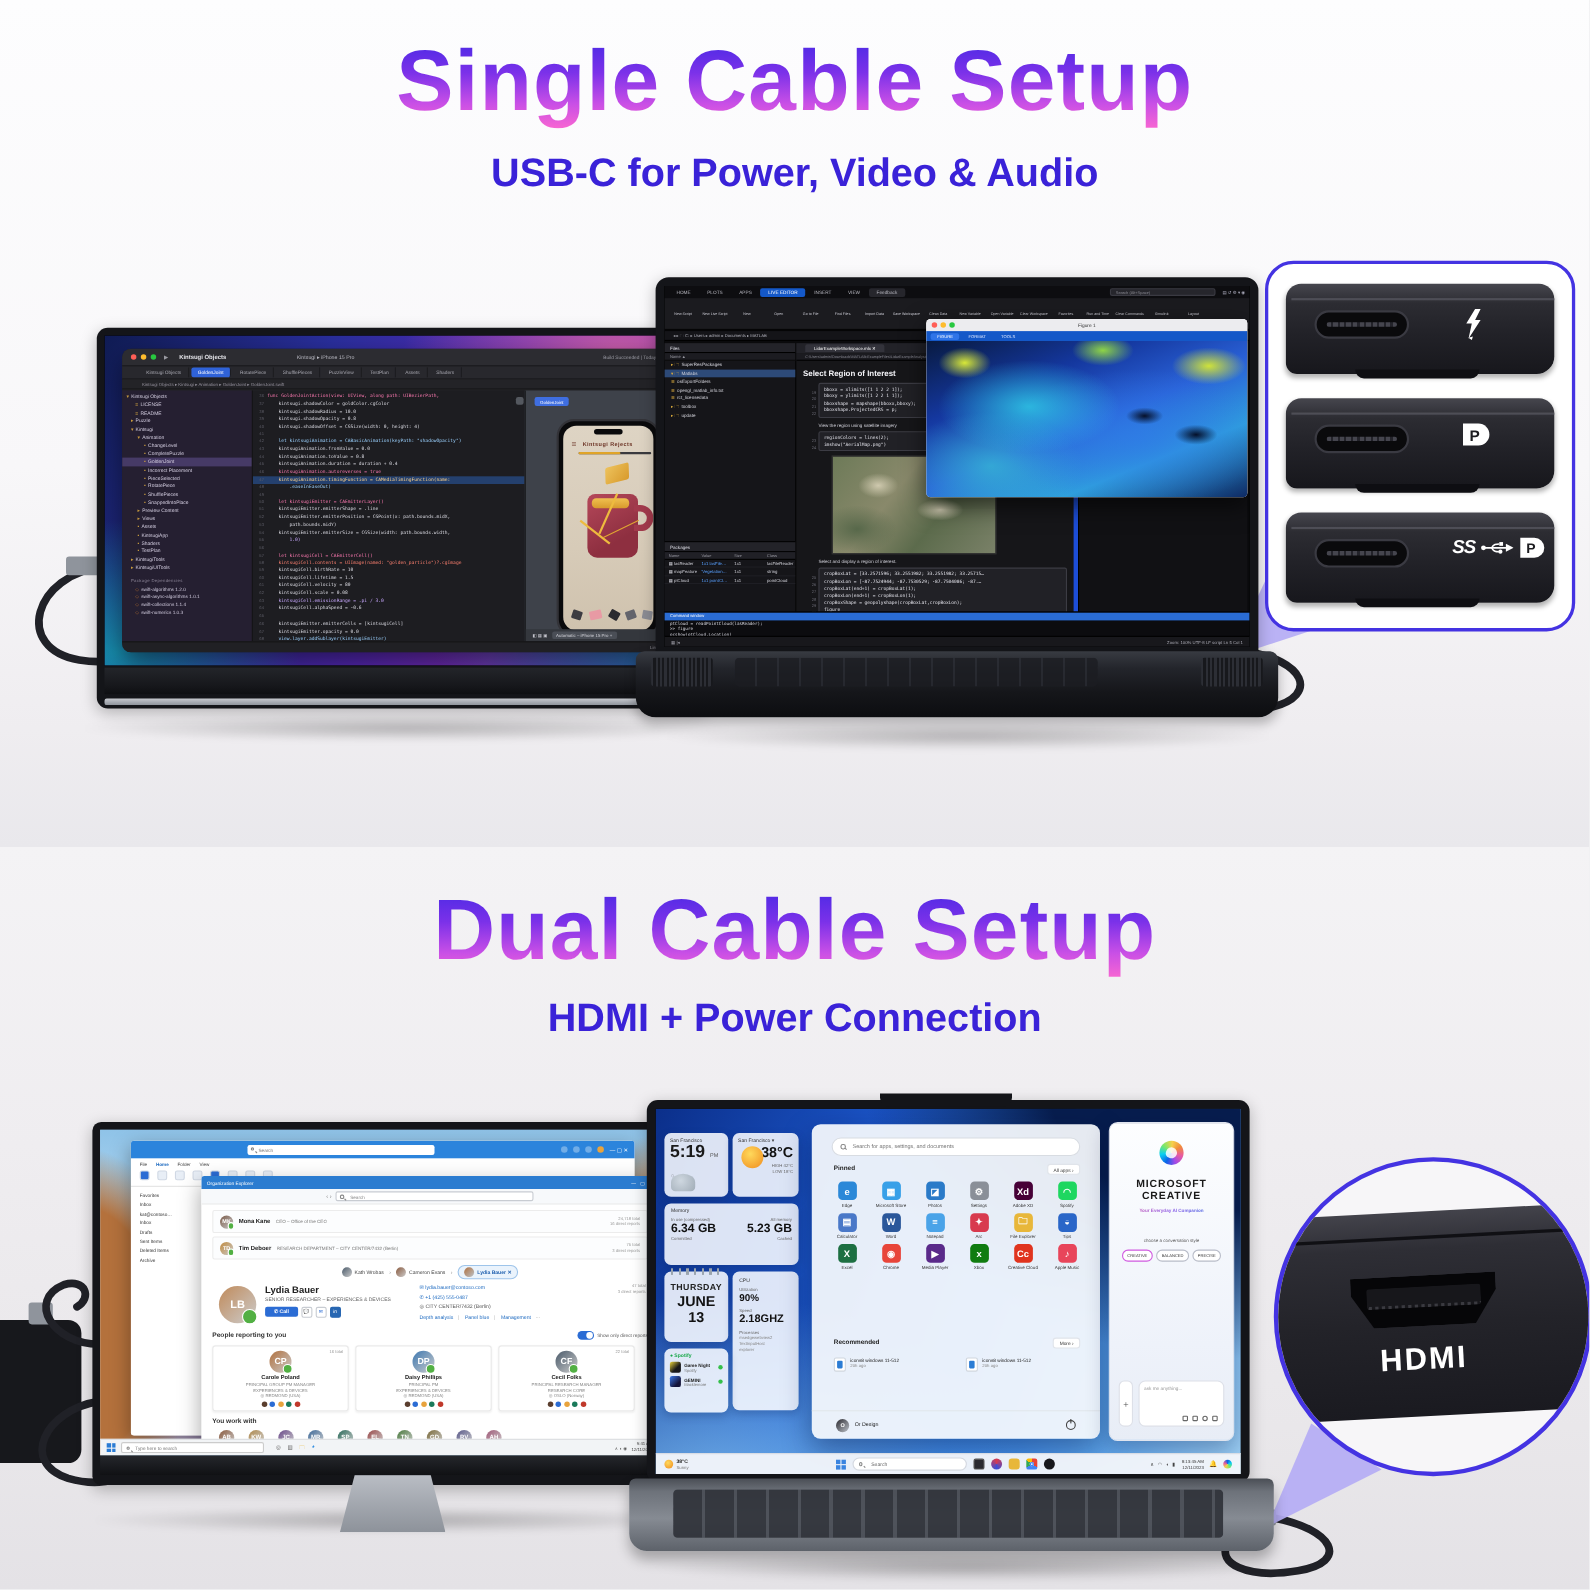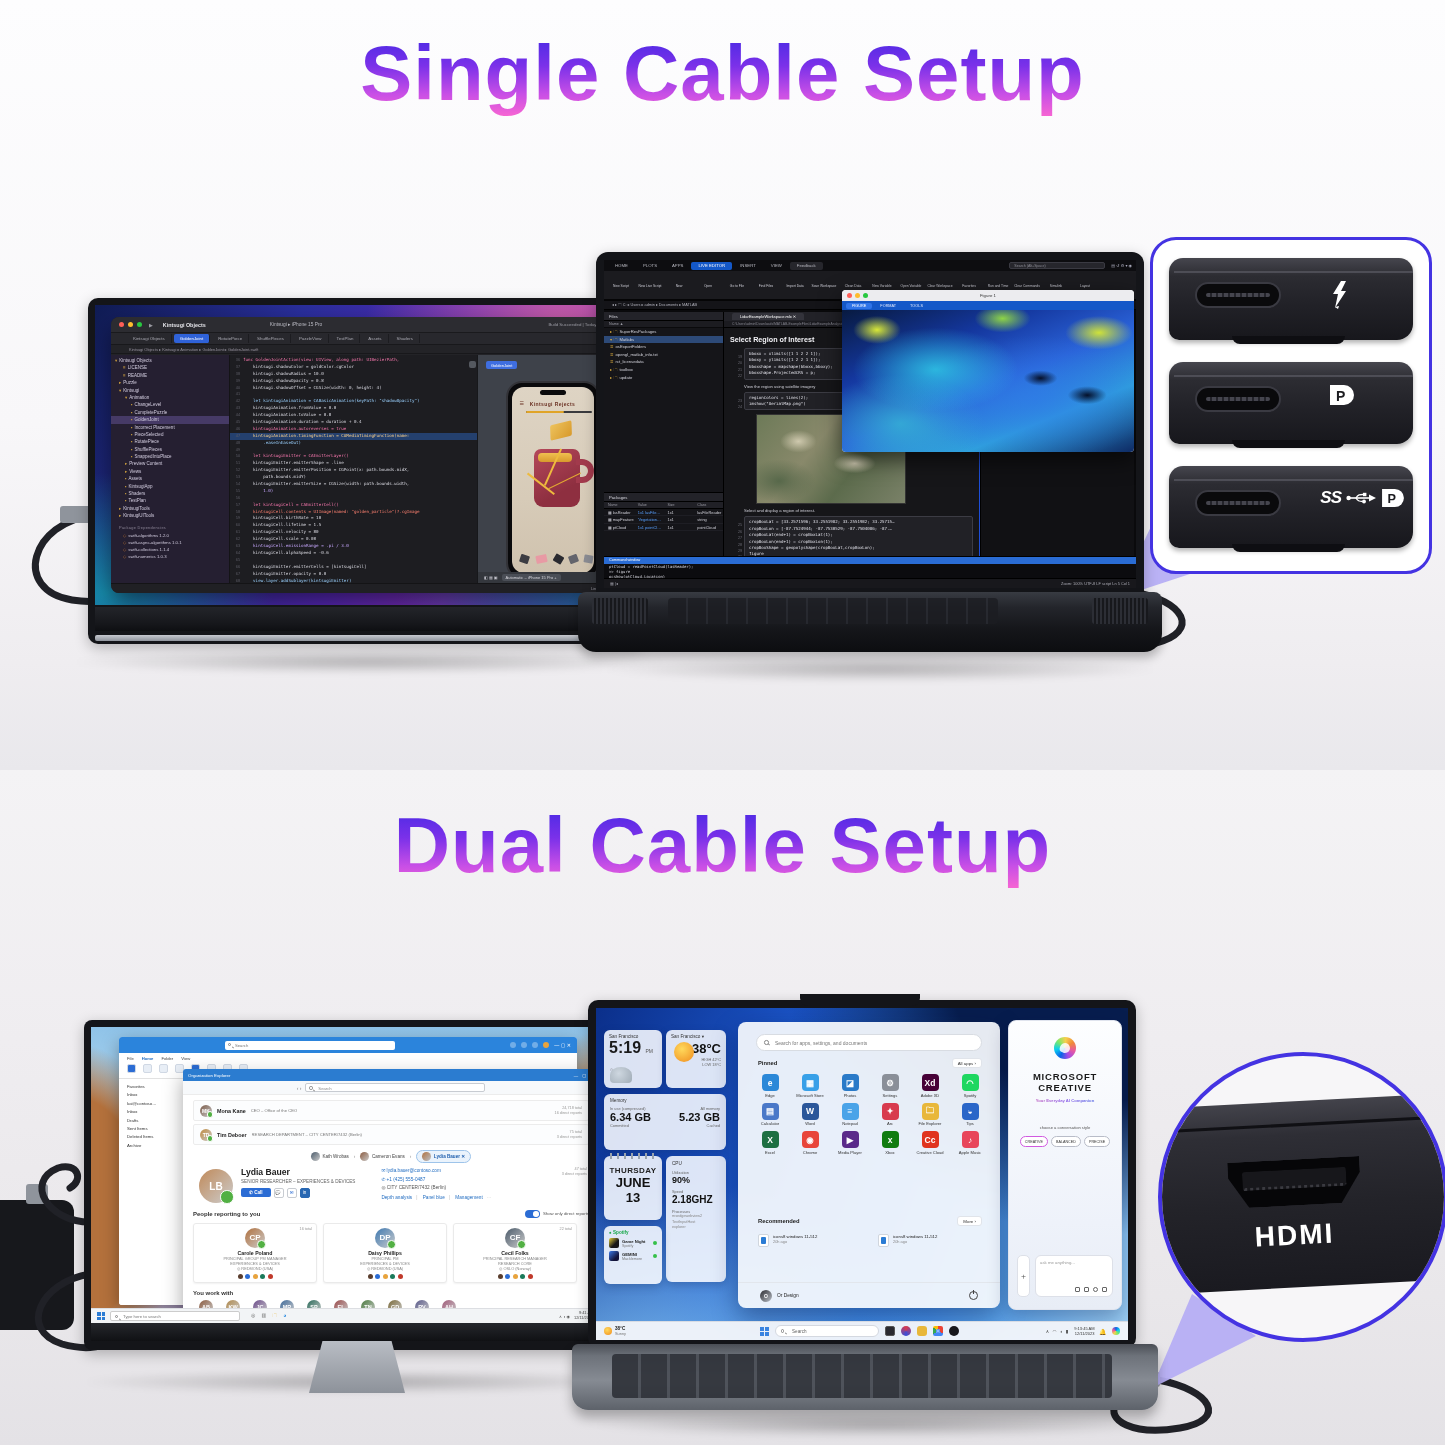--- a/index.html
+++ b/index.html
@@ -164,21 +164,21 @@
   .mlsub{height:7px;background:#1c1c21;font-size:3.7px;color:#9a9aa4;line-height:7px;padding-left:5px;border-bottom:1px solid #0a0a0c;}
   .frow{height:7.6px;line-height:7.6px;font-size:4.2px;color:#d2d2da;}
   .frow .fico{color:#d8a93c;margin-right:2px;}
   .frow.sel{background:#2d4a78;}
   #mlpkgs{position:absolute;left:0;right:0;bottom:0;height:64px;border-top:1px solid #000;background:#151519;}
   .pkhdr{display:flex;height:7px;background:#202026;border-bottom:1px solid #000;}
   .pkhdr span{font-size:3.6px;color:#9a9aa4;line-height:7px;padding-left:4px;flex:1;}
   .pkrow{display:flex;height:7.4px;border-bottom:1px solid #1e1e24;}
   .pkrow span{font-size:3.9px;line-height:7.4px;padding-left:4px;flex:1;color:#d0d0d8;}
   .pkrow span:nth-child(2){color:#58a0ff;}
-  #mleditor{width:256px;background:#161619;flex-shrink:0;border-right:1px solid #1d4ed8;position:relative;}
+  #mleditor{width:256px;background:#161619;flex-shrink:0;border-right:4px solid #1d4ed8;position:relative;}
   #mldoctab{height:9px;background:#222228;display:flex;align-items:center;}
   #mldoctab .dtab{font-size:4px;color:#fff;background:#33333b;padding:1px 8px;border-radius:2px 2px 0 0;margin-left:8px;}
   #mldocpath{height:7px;font-size:3.4px;color:#84848e;line-height:7px;padding-left:8px;background:#1b1b20;border-bottom:1px solid #000;}
   #mldoc{position:absolute;left:0;top:16px;right:0;bottom:0;padding:7px 6px 0 6px;overflow:hidden;}
   #mlh1{font-size:7.2px;font-weight:700;color:#f2f2f6;margin-bottom:4px;}
   .codebox{background:#212126;border:1px solid #3c3c44;border-radius:2px;margin:3px 0 3px 14px;padding:2px 4px;}
   .codebox .cline{font-size:4.1px;line-height:6.4px;color:#e0e0e8;white-space:pre;font-family:"DejaVu Sans Mono",monospace;}
   .lnumcol{position:absolute;width:12px;text-align:right;font-size:3.7px;color:#6a6a74;line-height:6.4px;}
   .mlnote{font-size:4.2px;color:#cfcfd8;margin:4px 0 2px 14px;}
   #satimg{margin:4px 0 4px 26px;width:150px;height:90px;border:1px solid #333;background:
@@ -379,20 +379,21 @@
 
   .havatar{background:linear-gradient(135deg,var(--c,#b06a48),#00000033);}
 </style>
 </head>
 <body>
 
 <div id="page">
 
   <div id="sec1">
     <div class="bigtitle abs" style="top:34px;"><span>Single Cable Setup</span></div>
+    <div class="subtitle abs" style="top:136px;">USB-C for Power, Video &amp; Audio</div>
 
     <svg class="abs" width="1445" height="770" style="left:0;top:0;z-index:1;">
       <path class="cable" d="M95,515 C 30,522 12,590 72,600 C 118,607 132,585 118,565"></path>
       <rect class="plug" x="60" y="506" width="38" height="17" rx="3"></rect>
       <path class="cable" d="M560,601 C 585,601 592,603 614,603" stroke-width="6"></path>
       <rect class="plug2" x="548" y="595" width="20" height="11" rx="2" fill="#3a3d43"></rect>
       <path class="cable" d="M1132,592 C 1186,600 1200,632 1156,643 C 1114,652 1092,636 1102,620"></path>
       <rect class="plug" x="1100" y="584" width="34" height="14" rx="3"></rect>
       <polygon class="beam" points="1117,598 1156,516 1196,572"></polygon>
     </svg>
@@ -863,20 +864,21 @@
               <text x="7" y="16.5" font-size="14" font-weight="bold" fill="#1c1c20" font-family="Liberation Sans,sans-serif">P</text>
             </svg>
         </div>
       </div>
     </div>
 
   </div>
 
   <div id="sec2">
     <div class="bigtitle abs" style="top:36px;"><span>Dual Cable Setup</span></div>
+    <div class="subtitle abs" style="top:134px;">HDMI + Power Connection</div>
 
     <svg class="abs" width="1445" height="675" style="left:0;top:0;z-index:1;">
       <rect x="-30" y="430" width="104" height="130" rx="12" fill="#17181c"></rect>
       <rect x="26" y="414" width="22" height="20" rx="3" fill="#8f949c"></rect>
       <path class="cable" d="M90,452 C 48,452 24,412 58,398 C 78,392 84,410 70,418"></path>
       <rect class="plug" x="86" y="444" width="38" height="17" rx="3"></rect>
       <path class="cable" stroke-width="8" d="M90,504 C 40,512 18,560 62,574 C 104,586 130,566 114,546"></path>
       <rect class="plug" x="86" y="496" width="38" height="17" rx="3"></rect>
       <path class="cable" d="M1158,610 C 1212,620 1228,650 1180,658 C 1132,666 1106,650 1116,634"></path>
       <rect class="plug" x="1124" y="602" width="36" height="15" rx="3"></rect>

